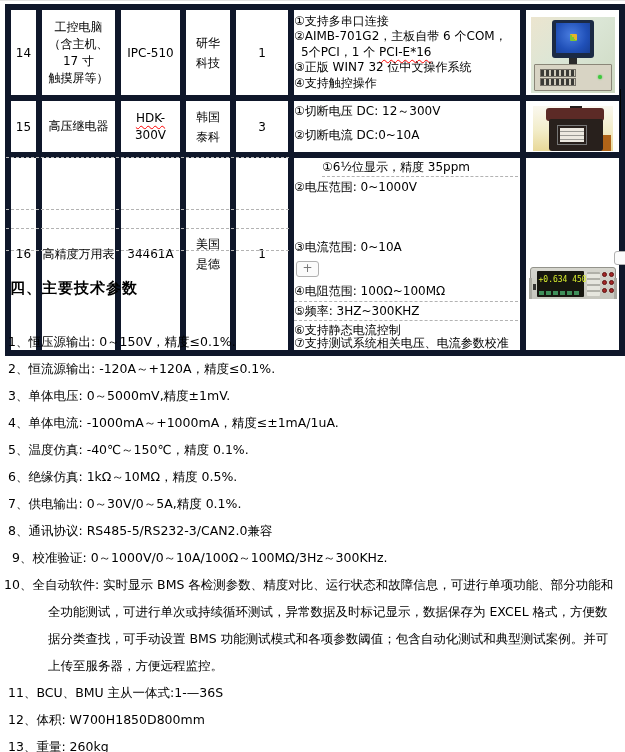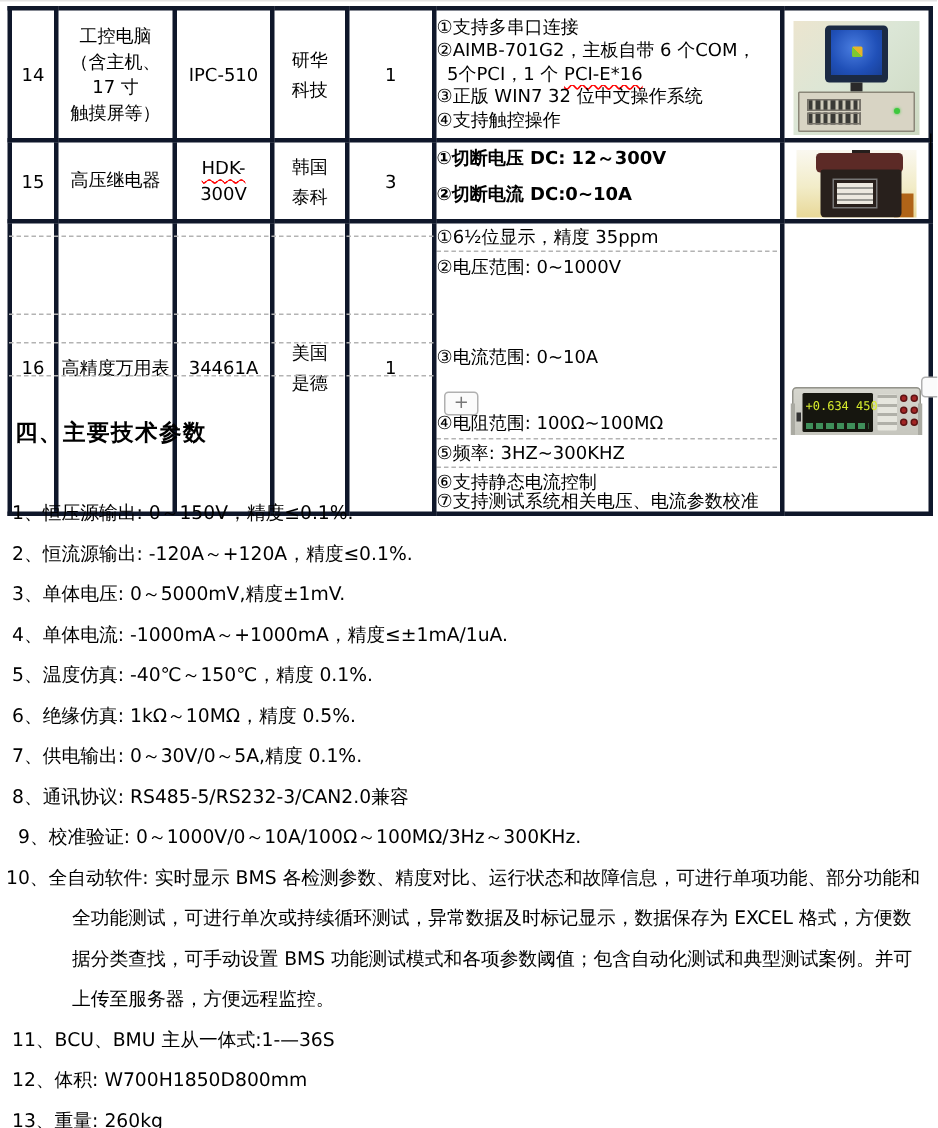--- a/index.html
+++ b/index.html
@@ -8,38 +8,38 @@
     font-family:"DejaVu Sans","Liberation Sans",sans-serif; color:#000;
     overflow:hidden;
   }
   .top-edge { position:absolute; top:0; left:0; width:625px; height:1px; background:#e3e3e3; }
 
   
   table.equip {
     position:absolute; left:5px; top:4px; width:614px;
     border-collapse:collapse; table-layout:fixed;
   }
-  table.equip td { border:3px solid #0f172a; padding:0; vertical-align:middle; }
+  table.equip td { border:6px solid #0f172a; padding:0; vertical-align:middle; }
   col.w-no{width:31px} col.w-name{width:79px} col.w-model{width:65px}
   col.w-vendor{width:50px} col.w-qty{width:58px} col.w-desc{width:232px} col.w-img{width:99px}
   tr.row14 td{height:85px} tr.row15 td{height:51px} tr.row16 td{height:120px}
   td.center { text-align:center; font-size:12px; }
   td.center .nline { line-height:17px; }
   td.center .vline { line-height:20px; }
   td.desc { vertical-align:top; font-size:12px; text-align:left; }
   .desc14 { padding:6px 0 0 5px; }
   .desc14 .dl { line-height:15.5px; white-space:nowrap; }
-  .desc15 { padding:8px 0 0 5px;font-weight:bold; }
+  .desc15 { padding:8px 0 0 5px; }
   .desc15 .dl { line-height:16px; margin-bottom:8px; white-space:nowrap; }
   .ind { padding-left:7px; }
   .sq { text-decoration-line:underline; text-decoration-style:wavy; text-decoration-color:#ff0000; text-decoration-thickness:1px; text-underline-offset:3px; }
   
   .desc16 { padding:1px 0 0 5px; }
   .d16 { white-space:nowrap; }
-  .s1 { height:18px; line-height:18px; border-bottom:1px dashed #b3b3b3; margin-right:2px; }
+  .s1 { height:18px; line-height:18px; border-bottom:1px dashed #b3b3b3; margin-right:2px;margin-left:28px; }
   .s2 { height:16px; line-height:17px; margin-top:2px; }
   .s3 { height:16px; line-height:17px;margin-top:44px; }
   .s4 { height:19px; line-height:18px; border-bottom:1px dashed #b3b3b3; margin-right:2px;margin-top:27px; }
   .s5 { height:18px; line-height:18px; border-bottom:1px dashed #b3b3b3; margin-right:2px; }
   .s6 { height:13px; line-height:14px; margin-top:2px; }
   .s7 { height:14px; line-height:14px; }
 
   
   .dash-line { position:absolute; left:6px; width:283px; height:0; border-top:1px dashed #b3b3b3; }
   .dash-a{top:157px} .dash-b{top:209px} .dash-c{top:228px} .dash-d{top:250px}

